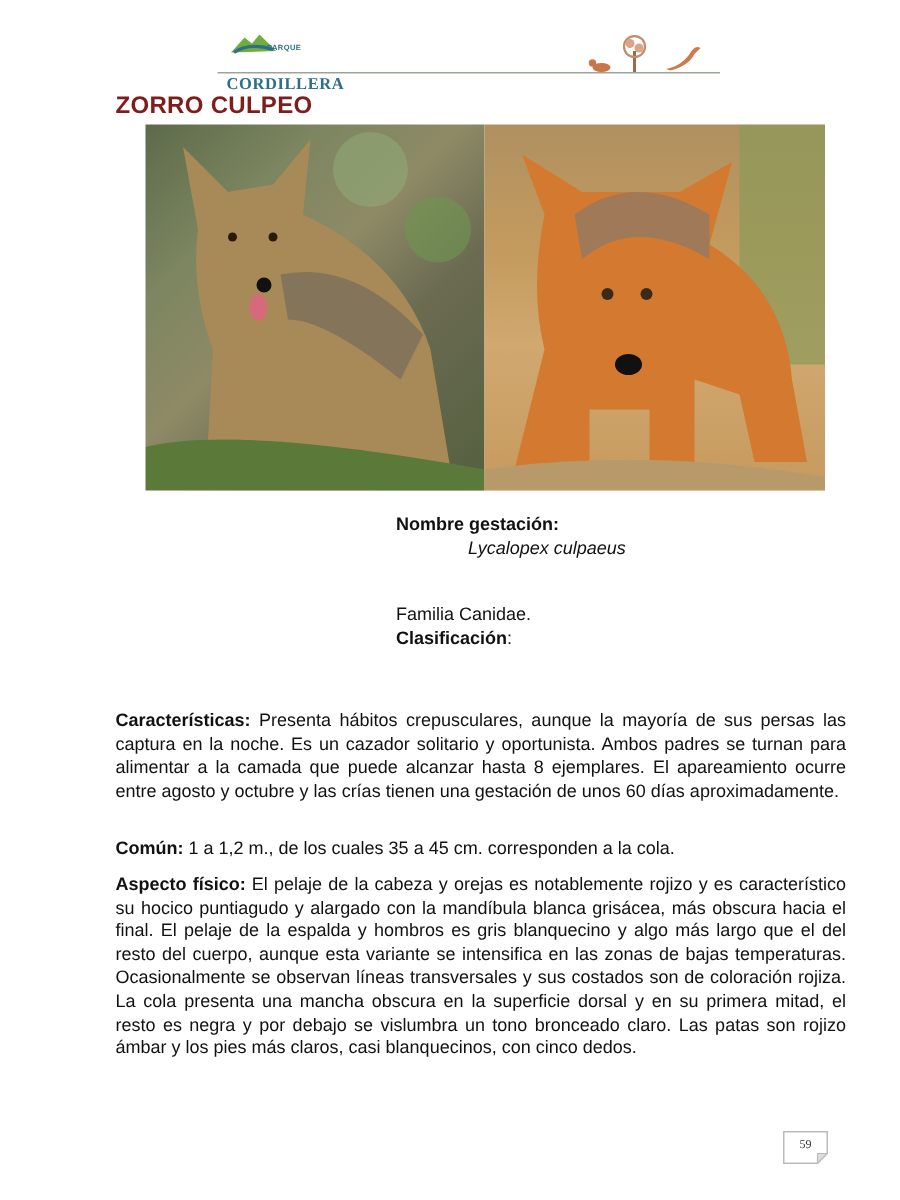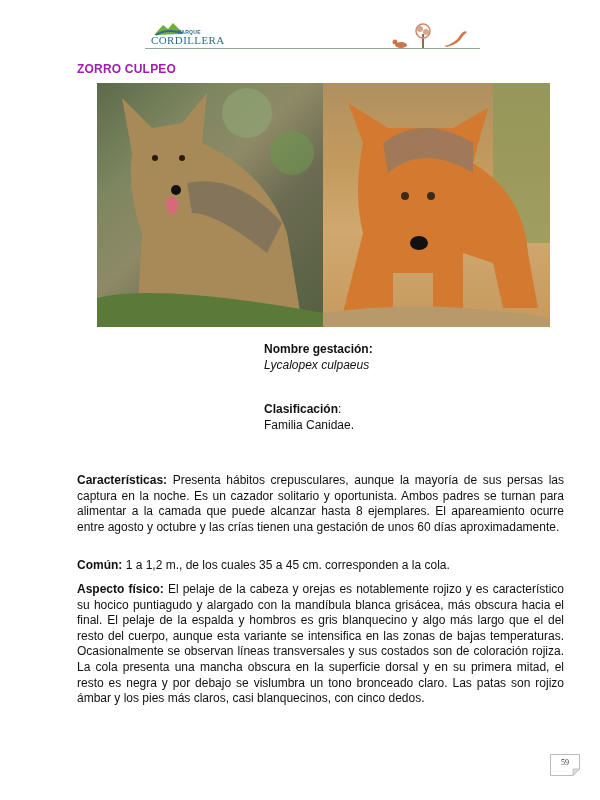--- a/index.html
+++ b/index.html
@@ -5,43 +5,43 @@
     html, body { margin: 0; padding: 0; }
     body {
       width: 600px; height: 800px; background: #ffffff; position: relative; overflow: hidden;
       font-family: "Liberation Sans", sans-serif; color: #111;
     }
     .header { position: absolute; left: 145px; top: 20px; width: 335px; height: 32px; }
     .header-line { position: absolute; left: 0; right: 0; bottom: 3px; height: 1px; background: #9aa59a; }
     .logo { position: absolute; left: 3px; top: 2px; width: 75px; height: 26px; }
     .logo-mtn { position: absolute; left: 6px; top: 0; }
     .logo-small { position: absolute; left: 30px; top: 7px; font-size: 5px; font-weight: bold; color: #2e6e8a; letter-spacing: 0.3px; }
-    .logo-big { position: absolute; left: 3px; top: 12px; font-family: "Liberation Serif", serif; font-size: 11px; font-weight: normal; color: #2e6e8a; letter-spacing: 0.4px; }
+    .logo-big { position: absolute; left: 3px; top: 28px; font-family: "Liberation Serif", serif; font-size: 11px; font-weight: bold; color: #2e6e8a; letter-spacing: 0.4px; }
     .deco { position: absolute; right: 6px; top: 2px; width: 85px; height: 28px; }
     .title {
-      position: absolute; left: 77px; top: 62px; font-size: 12px; font-weight: bold; color: #a21caf;
+      position: absolute; left: 77px; top: 62px; font-size: 16px; font-weight: bold; color: #7f1d1d;
       letter-spacing: 0.2px;
     }
     .photos { position: absolute; left: 97px; top: 83px; width: 453px; height: 244px; display: flex; }
     .photo { position: relative; height: 100%; overflow: hidden; }
     .photo-left { width: 226px; background: linear-gradient(135deg, #5d6a4a 0%, #7c8660 25%, #8e8a66 45%, #6b6b52 65%, #54603f 100%); }
     .photo-right { width: 227px; background: linear-gradient(180deg, #b09060 0%, #c49b5e 35%, #d0a870 60%, #c79a5e 100%); }
     .photo svg { position: absolute; left: 0; top: 0; }
     .info { position: absolute; left: 264px; top: 341px; font-size: 12px; line-height: 16px; }
     .info .lbl { font-weight: bold; }
     .info .gap { height: 14px; }
-    .info .it { font-style: italic; }
+    .info .it { font-style: italic; margin-left: 48px; }
     .para {
       position: absolute; left: 77px; width: 487px; font-size: 12px; line-height: 15.6px; text-align: justify;
     }
     .para b { font-weight: bold; }
     .p1 { top: 473px; }
     .p2 { top: 558px; }
     .p3 { top: 582px; }
-    .page-num { position: absolute; left: 550px; top: 754px; width: 30px; height: 22px; }
+    .page-num { position: absolute; left: 522px; top: 754px; width: 30px; height: 22px; }
     .page-num-text { position: absolute; left: 0; top: 4px; width: 30px; text-align: center; font-family: "Liberation Serif", serif; font-size: 8px; color: #333; }
   </style>
 </head>
 <body>
 
 <div class="header">
   <div class="logo">
     <svg class="logo-mtn" width="30" height="14" viewBox="0 0 30 14">
       <path d="M0 13 L9 3 L14 7 L19 1 L30 12 Z" fill="#6fae3c"></path>
       <path d="M2 13 Q12 6 28 11" stroke="#2e6e8a" stroke-width="2" fill="none"></path>
@@ -94,22 +94,22 @@
       <path d="M0 230 Q110 215 227 235 L227 244 L0 244 Z" fill="#b89a6a"></path>
     </svg>
   </div>
 </div>
 
 <div class="info">
   <div class="lbl">Nombre gestación:</div>
   <div class="it">Lycalopex culpaeus</div>
   <div class="gap"></div>
   <div class="gap"></div>
+  <div>Familia Canidae.</div>
   <div><span class="lbl">Clasificación</span><span>:</span></div>
-  <div>Familia Canidae.</div>
 </div>
 
 <div class="para p1"><b>Características:</b><span> Presenta hábitos crepusculares, aunque la mayoría de sus persas las captura en la noche. Es un cazador solitario y oportunista. Ambos padres se turnan para alimentar a la camada que puede alcanzar hasta 8 ejemplares. El apareamiento ocurre entre agosto y octubre y las crías tienen una gestación de unos 60 días aproximadamente.</span></div>
 
 <div class="para p2"><b>Común:</b><span> 1 a 1,2 m., de los cuales 35 a 45 cm. corresponden a la cola.</span></div>
 
 <div class="para p3"><b>Aspecto físico:</b><span> El pelaje de la cabeza y orejas es notablemente rojizo y es característico su hocico puntiagudo y alargado con la mandíbula blanca grisácea, más obscura hacia el final. El pelaje de la espalda y hombros es gris blanquecino y algo más largo que el del resto del cuerpo, aunque esta variante se intensifica en las zonas de bajas temperaturas. Ocasionalmente se observan líneas transversales y sus costados son de coloración rojiza. La cola presenta una mancha obscura en la superficie dorsal y en su primera mitad, el resto es negra y por debajo se vislumbra un tono bronceado claro. Las patas son rojizo ámbar y los pies más claros, casi blanquecinos, con cinco dedos.</span></div>
 
 <div class="page-num">
   <svg width="30" height="22" viewBox="0 0 30 22">

